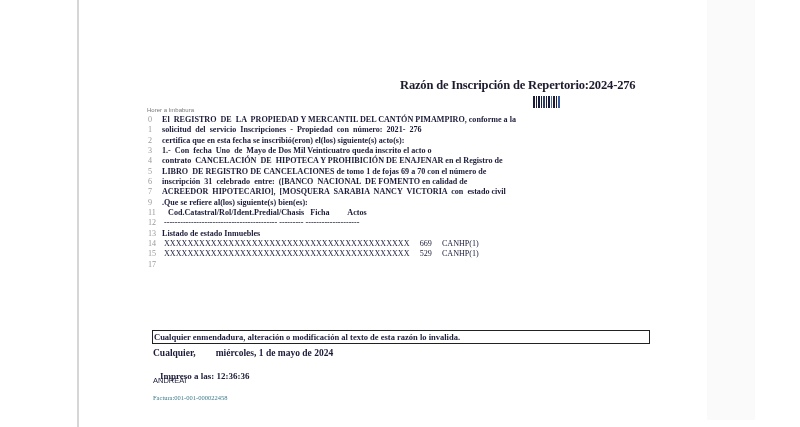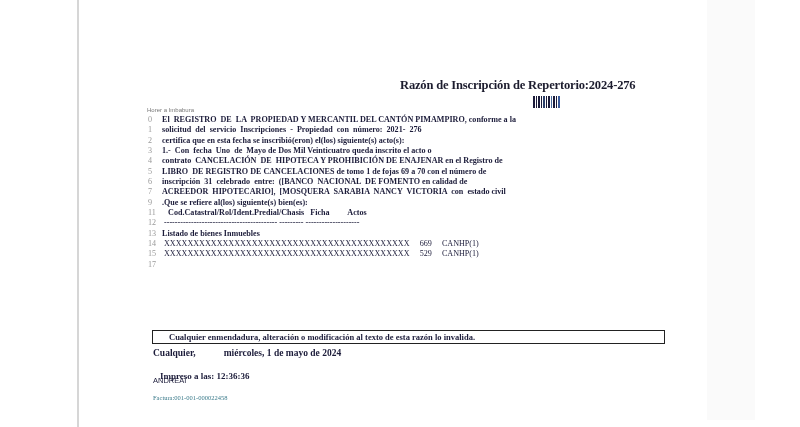--- a/index.html
+++ b/index.html
@@ -8,23 +8,23 @@
   .right-strip { position:absolute; left:707px; top:0; width:48px; height:420px; background:#fafafa; }
   .page { position:absolute; left:79px; top:0; width:628px; height:427px; background:#fff; }
   .title { position:absolute; left:400px; top:77px; font-family:"Liberation Serif", serif; font-weight:bold; font-size:13.5px; color:#1c1c2e; letter-spacing:-0.2px; white-space:nowrap; transform:scaleX(0.93); transform-origin:left; }
   .barcode { position:absolute; left:533px; top:96px; height:12px; display:flex; gap:1px; }
   .barcode span { display:block; height:12px; background:#1b1b3a; }
   .source { position:absolute; left:147px; top:107px; font-family:"Liberation Sans", sans-serif; font-size:6px; color:#777; }
   .mono { position:absolute; left:148px; top:115px; font-family:Liberation Serif, serif; font-size:8.1px; line-height:10.35px; color:#1c1c3a; }
   .line { white-space:pre; height:10.35px; }
   .ln { display:inline-block; width:14px; color:#999; font-weight:normal; }
   .bold { font-weight:bold; }
-  .notice { position:absolute; left:152px; top:330px; width:495px; height:12px; border:1px solid #222; border-left-width:1.5px; font-family:"Liberation Serif", serif; font-weight:bold; font-size:8.5px; line-height:12px; padding-left:16px; color:#1c1c3a; white-space:nowrap; }
+  .notice { position:absolute; left:152px; top:330px; width:495px; height:12px; border:1px solid #222; border-left-width:1.5px; font-family:"Liberation Serif", serif; font-weight:bold; font-size:8.5px; line-height:12px; padding-left:1px; color:#1c1c3a; white-space:nowrap; }
   .place { position:absolute; left:153px; top:348px; font-family:"Liberation Serif", serif; font-weight:bold; font-size:9.5px; color:#1c1c3a; white-space:nowrap; }
-  .place .date { margin-left:28px; }
+  .place .date { margin-left:20px; }
   .printed { position:absolute; left:160px; top:363px; font-family:"Liberation Serif", serif; font-weight:bold; font-size:9px; color:#1c1c3a;margin-top:8px; }
   .user { position:absolute; left:153px; top:376px; font-family:Liberation Sans, sans-serif; font-size:7.5px; color:#1c1c3a; }
   .invoice { position:absolute; left:153px; top:394px; font-family:"Liberation Serif", serif; font-size:6.5px; color:#3a7a8a; }
 </style>
 </head>
 <body>
 
 <div class="left-rule"></div>
 <div class="right-strip"></div>
 
@@ -53,21 +53,21 @@
     <div class="line bold"><span class="ln">1</span><span>solicitud  del  servicio  Inscripciones  -  Propiedad  con  número:  2021-  276</span></div>
     <div class="line bold"><span class="ln">2</span><span>certifica que en esta fecha se inscribió(eron) el(los) siguiente(s) acto(s):</span></div>
     <div class="line bold"><span class="ln">3</span><span>1.-  Con  fecha  Uno  de  Mayo de Dos Mil Veinticuatro queda inscrito el acto o</span></div>
     <div class="line bold"><span class="ln">4</span><span>contrato  CANCELACIÓN  DE  HIPOTECA Y PROHIBICIÓN DE ENAJENAR en el Registro de</span></div>
     <div class="line bold"><span class="ln">5</span><span>LIBRO  DE REGISTRO DE CANCELACIONES de tomo 1 de fojas 69 a 70 con el número de</span></div>
     <div class="line bold"><span class="ln">6</span><span>inscripción  31  celebrado  entre:  ([BANCO  NACIONAL  DE FOMENTO en calidad de</span></div>
     <div class="line bold"><span class="ln">7</span><span>ACREEDOR  HIPOTECARIO],  [MOSQUERA  SARABIA  NANCY  VICTORIA  con  estado civil</span></div>
     <div class="line bold"><span class="ln">9</span><span>.Que se refiere al(los) siguiente(s) bien(es):</span></div>
     <div class="line bold"><span class="ln">11</span><span>   Cod.Catastral/Rol/Ident.Predial/Chasis   Ficha         Actos</span></div>
     <div class="line bold"><span class="ln">12</span><span> ------------------------------------------ --------- --------------------</span></div>
-    <div class="line bold"><span class="ln">13</span><span>Listado de bienes Inmuebles</span></div>
+    <div class="line bold"><span class="ln">13</span><span>Listado de estado Inmuebles</span></div>
     <div class="line"><span class="ln">14</span><span> XXXXXXXXXXXXXXXXXXXXXXXXXXXXXXXXXXXXXXXXXX     669     CANHP(1)</span></div>
     <div class="line"><span class="ln">15</span><span> XXXXXXXXXXXXXXXXXXXXXXXXXXXXXXXXXXXXXXXXXX     529     CANHP(1)</span></div>
     <div class="line"><span class="ln">17</span><span></span></div>
   </div>
 
 <div class="notice">Cualquier enmendadura, alteración o modificación al texto de esta razón lo invalida.</div>
 
 <div class="place">
   <span>Cualquier,</span><span class="date">miércoles, 1 de mayo de 2024</span>
 </div>

